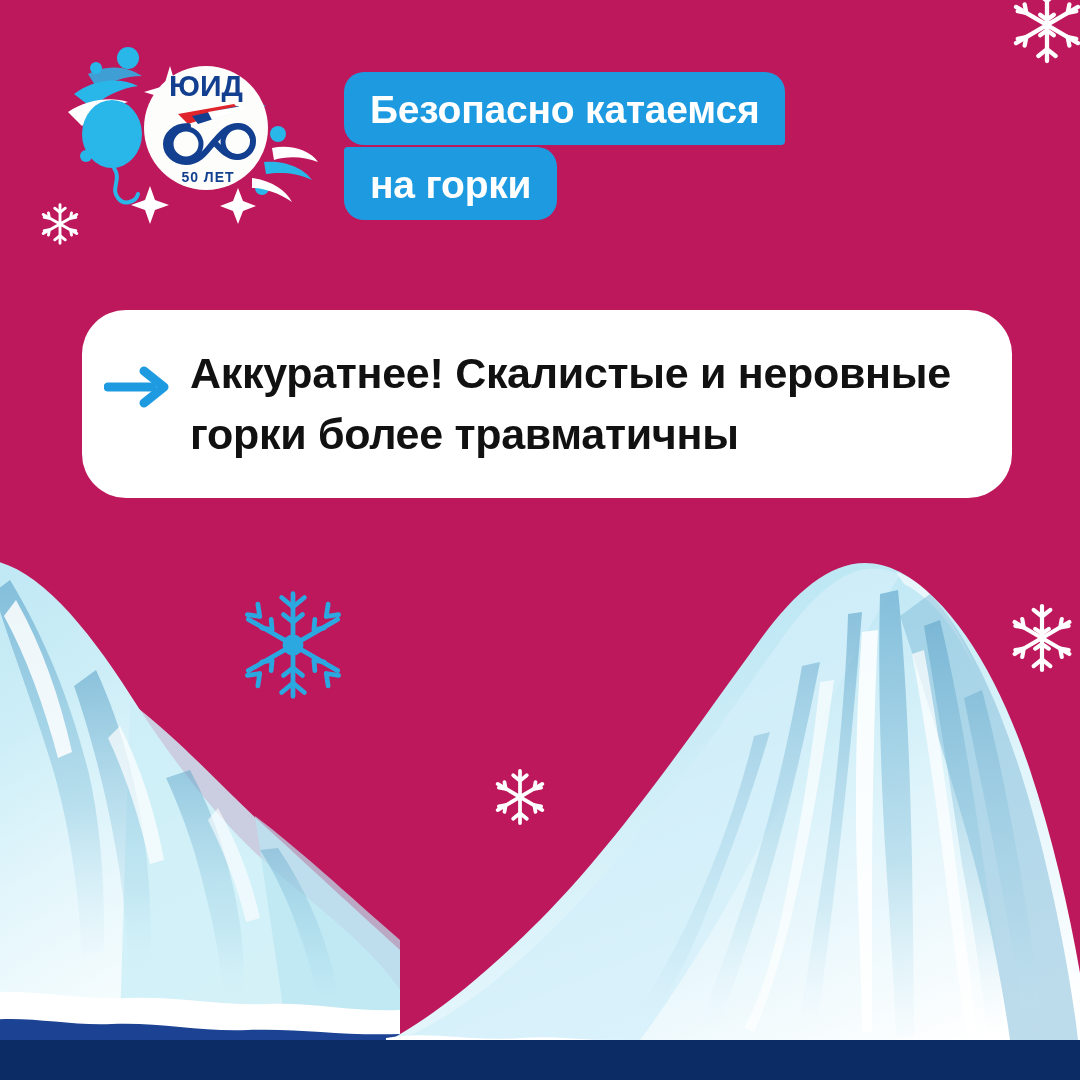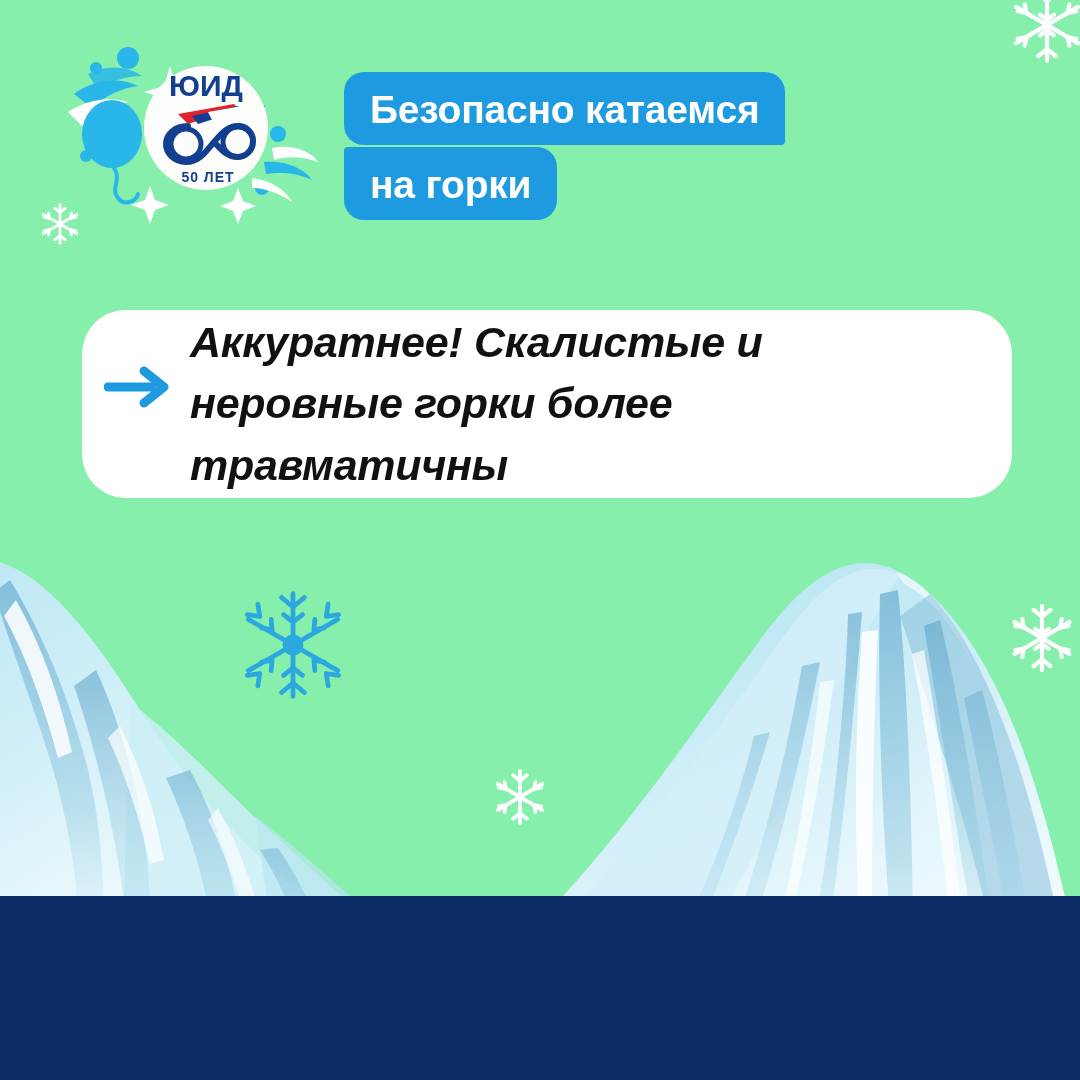--- a/index.html
+++ b/index.html
@@ -3,23 +3,23 @@
 <meta charset="utf-8">
 <style>
   html, body {
     margin: 0;
     padding: 0;
     background: #0c2c66;
   }
   #poster {
     position: relative;
     width: 1080px;
-    height: 896px;
+    height: 1040px;
     overflow: hidden;
-    background: #86efac;
+    background: #be185d;
     font-family: "Liberation Sans", sans-serif;
   }
 
   
   #logo-block {
     position: absolute;
     left: 66px;
     top: 38px;
     width: 256px;
     height: 186px;
@@ -59,21 +59,20 @@
     left: 82px;
     top: 310px;
     width: 930px;
     height: 188px;
     background: #ffffff;
     border-radius: 44px;
     display: flex;
     align-items: center;
     box-sizing: border-box;
     padding: 0 34px 0 22px;
-    font-style: italic;
   }
   #arrow-icon {
     flex: 0 0 auto;
     width: 70px;
     height: 44px;
     margin-right: 16px;
     margin-top: -34px;
   }
   #arrow-icon svg { display: block; }
   #tip-text {

